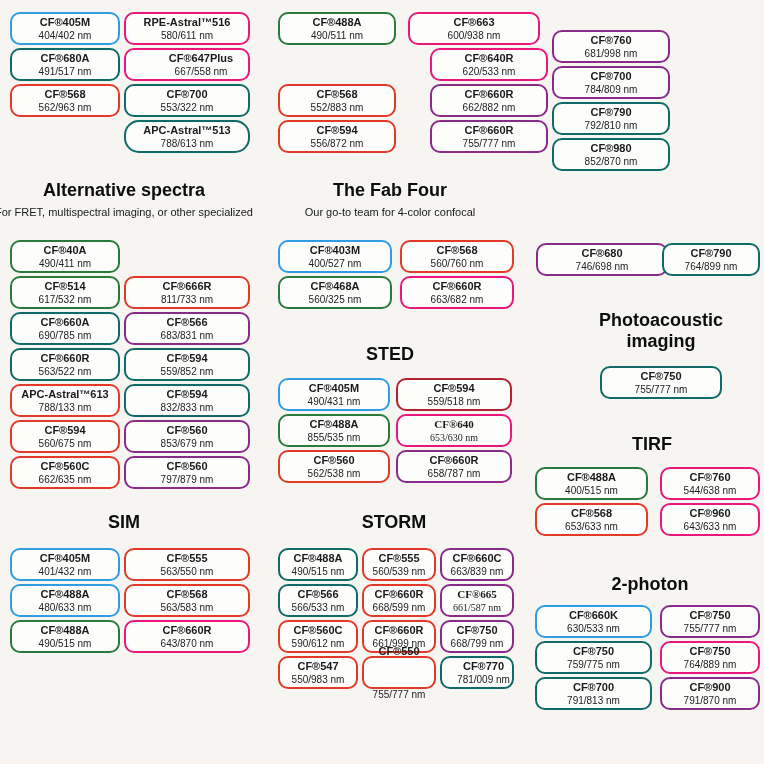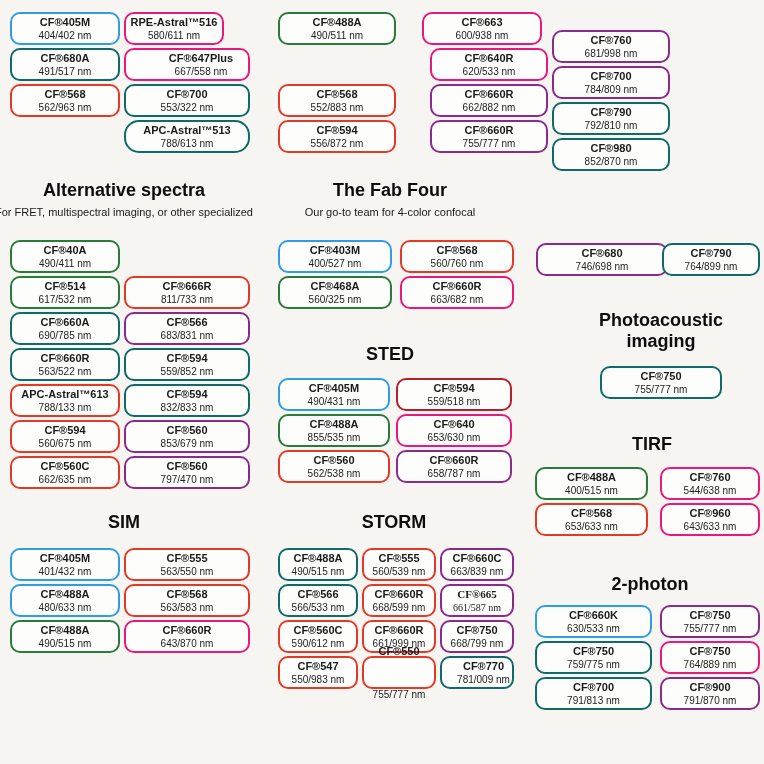--- a/index.html
+++ b/index.html
@@ -28,21 +28,21 @@
       <div class="dye-value">404/402 nm</div>
     </div>
     <div class="dye-box" style="left: 10px; top: 48px; width: 110px; border-color: rgb(15, 106, 104);">
       <div class="dye-name">CF®680A</div>
       <div class="dye-value">491/517 nm</div>
     </div>
     <div class="dye-box" style="left: 10px; top: 84px; width: 110px; border-color: rgb(226, 58, 40);">
       <div class="dye-name">CF®568</div>
       <div class="dye-value">562/963 nm</div>
     </div>
-    <div class="dye-box" style="left: 124px; top: 12px; width: 100px; border-color: rgb(232, 25, 123);">
+    <div class="dye-box" style="left: 124px; top: 12px; width: 126px; border-color: rgb(232, 25, 123);">
       <div class="dye-name">RPE-Astral™516</div>
       <div class="dye-value">580/611 nm</div>
     </div>
     <div class="dye-box" style="left: 124px; top: 48px; width: 126px; border-color: rgb(232, 25, 123); padding-left: 28px;">
       <div class="dye-name">CF®647Plus</div>
       <div class="dye-value">667/558 nm</div>
     </div>
     <div class="dye-box" style="left: 124px; top: 84px; width: 126px; border-color: rgb(15, 106, 104);">
       <div class="dye-name">CF®700</div>
       <div class="dye-value">553/322 nm</div>
@@ -56,21 +56,21 @@
       <div class="dye-value">490/511 nm</div>
     </div>
     <div class="dye-box" style="left: 278px; top: 84px; width: 118px; border-color: rgb(226, 58, 40);">
       <div class="dye-name">CF®568</div>
       <div class="dye-value">552/883 nm</div>
     </div>
     <div class="dye-box" style="left: 278px; top: 120px; width: 118px; border-color: rgb(226, 58, 40);">
       <div class="dye-name">CF®594</div>
       <div class="dye-value">556/872 nm</div>
     </div>
-    <div class="dye-box" style="left: 422px; top: 12px; width: 120px; border-color: rgb(232, 25, 123);">
+    <div class="dye-box" style="left: 408px; top: 12px; width: 132px; border-color: rgb(232, 25, 123);">
       <div class="dye-name">CF®663</div>
       <div class="dye-value">600/938 nm</div>
     </div>
     <div class="dye-box" style="left: 430px; top: 48px; width: 118px; border-color: rgb(232, 25, 123);">
       <div class="dye-name">CF®640R</div>
       <div class="dye-value">620/533 nm</div>
     </div>
     <div class="dye-box" style="left: 430px; top: 84px; width: 118px; border-color: rgb(138, 43, 140);">
       <div class="dye-name">CF®660R</div>
       <div class="dye-value">662/882 nm</div>
@@ -148,21 +148,21 @@
     <div class="dye-box" style="left: 124px; top: 384px; width: 126px; border-color: rgb(15, 106, 104);">
       <div class="dye-name">CF®594</div>
       <div class="dye-value">832/833 nm</div>
     </div>
     <div class="dye-box" style="left: 124px; top: 420px; width: 126px; border-color: rgb(138, 43, 140);">
       <div class="dye-name">CF®560</div>
       <div class="dye-value">853/679 nm</div>
     </div>
     <div class="dye-box" style="left: 124px; top: 456px; width: 126px; border-color: rgb(138, 43, 140);">
       <div class="dye-name">CF®560</div>
-      <div class="dye-value">797/470 nm</div>
+      <div class="dye-value">797/879 nm</div>
     </div>
     <div class="sec-title" style="left: 240px; top: 180px; width: 300px;">The Fab Four</div>
     <div class="sec-subtitle" style="left: 240px; top: 206px; width: 300px;">Our go-to team for 4-color confocal</div>
     <div class="dye-box" style="left: 278px; top: 240px; width: 114px; border-color: rgb(47, 157, 226);">
       <div class="dye-name">CF®403M</div>
       <div class="dye-value">400/527 nm</div>
     </div>
     <div class="dye-box" style="left: 278px; top: 276px; width: 114px; border-color: rgb(42, 123, 59);">
       <div class="dye-name">CF®468A</div>
       <div class="dye-value">560/325 nm</div>
@@ -185,21 +185,21 @@
       <div class="dye-value">855/535 nm</div>
     </div>
     <div class="dye-box" style="left: 278px; top: 450px; width: 112px; border-color: rgb(226, 58, 40);">
       <div class="dye-name">CF®560</div>
       <div class="dye-value">562/538 nm</div>
     </div>
     <div class="dye-box" style="left: 396px; top: 378px; width: 116px; border-color: rgb(181, 32, 47);">
       <div class="dye-name">CF®594</div>
       <div class="dye-value">559/518 nm</div>
     </div>
-    <div class="dye-box" style="left: 396px; top: 414px; width: 116px; border-color: rgb(232, 25, 123);">
+    <div class="dye-box" style="left: 396px; top: 414px; width: 116px; border-color: rgb(232, 25, 123); font-family: Liberation Serif, serif;">
       <div class="dye-name">CF®640</div>
       <div class="dye-value">653/630 nm</div>
     </div>
     <div class="dye-box" style="left: 396px; top: 450px; width: 116px; border-color: rgb(138, 43, 140);">
       <div class="dye-name">CF®660R</div>
       <div class="dye-value">658/787 nm</div>
     </div>
     <div class="sec-title" style="left: 24px; top: 512px; width: 200px;">SIM</div>
     <div class="dye-box" style="left: 10px; top: 548px; width: 110px; border-color: rgb(47, 157, 226);">
       <div class="dye-name">CF®405M</div>

